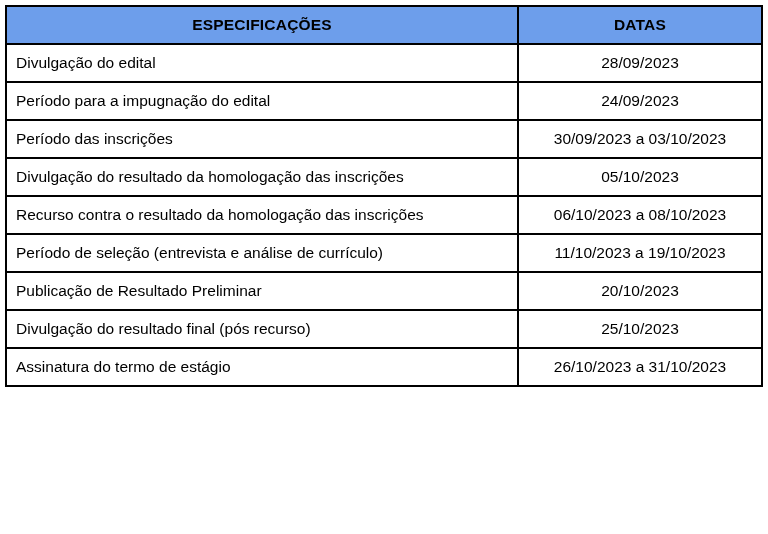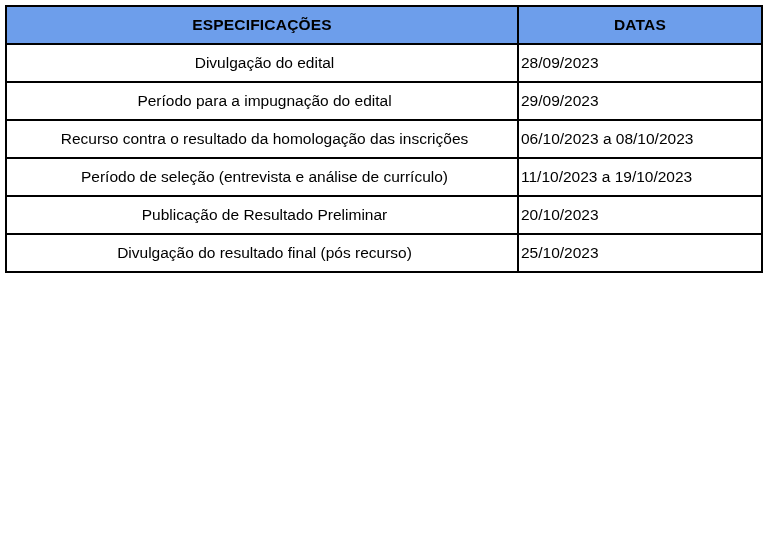--- a/index.html
+++ b/index.html
@@ -34,26 +34,26 @@
     overflow: hidden;
     white-space: nowrap;
   }
   table.schedule th {
     background: #6d9eeb; 
     font-weight: bold;
     text-align: center;
     letter-spacing: 0.2px;
   }
   td.spec {
-    text-align: center;
+    text-align: left;
     padding-left: 9px;
     padding-right: 4px;
   }
   td.date {
-    text-align: left;
+    text-align: center;
     padding: 0 2px;
   }
 </style>
 </head>
 <body>
 
 <div class="page">
   <table class="schedule">
     <colgroup>
       <col class="c-spec">
@@ -65,33 +65,45 @@
         <th>DATAS</th>
       </tr>
     </thead>
     <tbody>
       <tr>
         <td class="spec">Divulgação do edital</td>
         <td class="date">28/09/2023</td>
       </tr>
       <tr>
         <td class="spec">Período para a impugnação do edital</td>
-        <td class="date">29/09/2023</td>
+        <td class="date">24/09/2023</td>
+      </tr>
+      <tr>
+        <td class="spec">Período das inscrições</td>
+        <td class="date">30/09/2023 a 03/10/2023</td>
+      </tr>
+      <tr>
+        <td class="spec">Divulgação do resultado da homologação das inscrições</td>
+        <td class="date">05/10/2023</td>
       </tr>
       <tr>
         <td class="spec">Recurso contra o resultado da homologação das inscrições</td>
         <td class="date">06/10/2023 a 08/10/2023</td>
       </tr>
       <tr>
         <td class="spec">Período de seleção (entrevista e análise de currículo)</td>
         <td class="date">11/10/2023 a 19/10/2023</td>
       </tr>
       <tr>
         <td class="spec">Publicação de Resultado Preliminar</td>
         <td class="date">20/10/2023</td>
       </tr>
       <tr>
         <td class="spec">Divulgação do resultado final (pós recurso)</td>
         <td class="date">25/10/2023</td>
       </tr>
+      <tr>
+        <td class="spec">Assinatura do termo de estágio</td>
+        <td class="date">26/10/2023 a 31/10/2023</td>
+      </tr>
     </tbody>
   </table>
 </div>
 
 </body></html>

